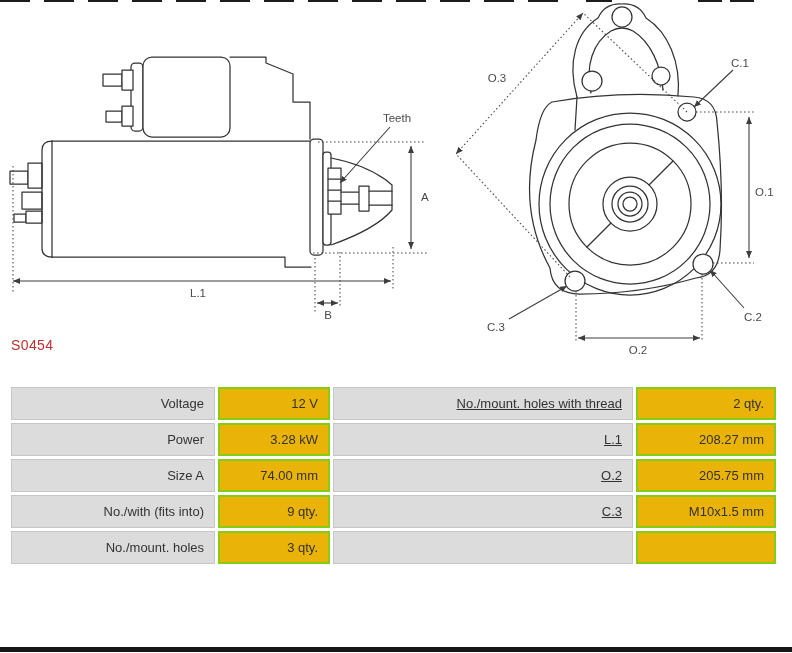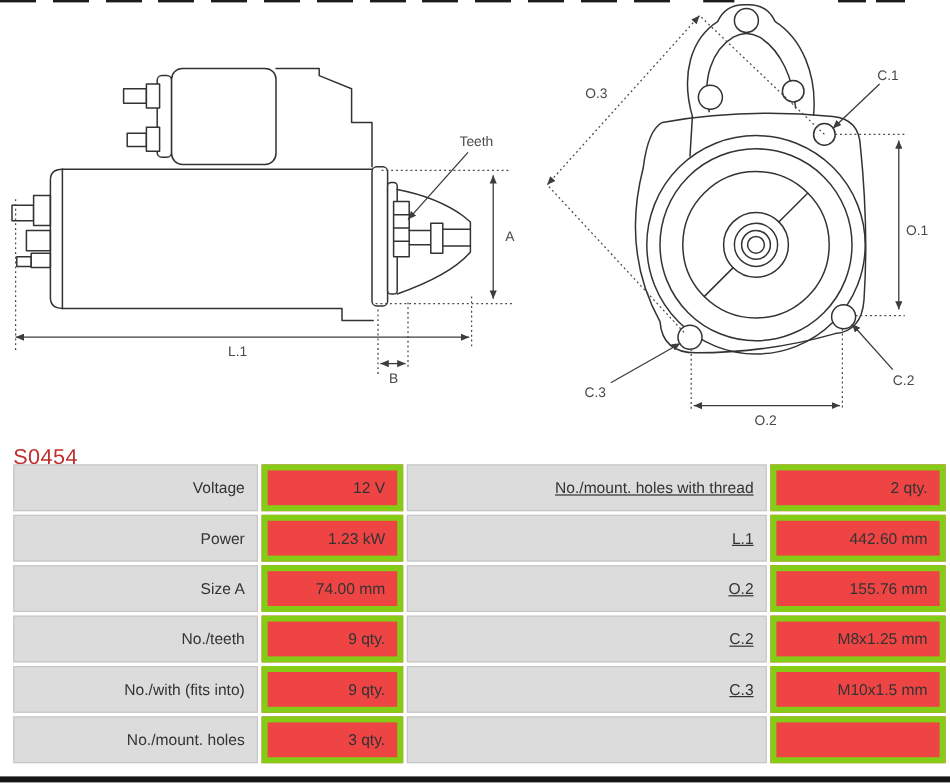--- a/index.html
+++ b/index.html
@@ -18,34 +18,34 @@
   #bottom-bar{position:absolute;left:0;top:647px;width:792px;height:5px;background:#161616;}
 
   #drawings{position:absolute;left:0;top:0;}
   #drawings .ln{stroke:#333;stroke-width:1.25;fill:none;stroke-linejoin:round;stroke-linecap:round;}
   #drawings .dim{stroke:#3d3d3d;stroke-width:1.1;fill:none;}
   #drawings .dot{stroke:#4a4a4a;stroke-width:1.05;fill:none;stroke-dasharray:1.6 2.4;}
   #drawings .lbl{font-family:"Liberation Sans",sans-serif;font-size:11.5px;fill:#4a4a4a;}
   #drawings .fillw{fill:#fff;}
 
   #part-title{
-    position:absolute;left:11px;top:370px;font-size:18px;line-height:22px;
+    position:absolute;left:11px;top:334px;font-size:14px;line-height:22px;
     color:#c02e2e;letter-spacing:.4px;
   }
   #spec-table{
     position:absolute;left:8px;top:384px;
     border-collapse:separate;border-spacing:3px;
     font-size:13px;color:#333;table-layout:fixed;
   }
   #spec-table td{
     height:29px;padding:0 10px 0 4px;text-align:right;vertical-align:middle;
     overflow:hidden;white-space:nowrap;
   }
   #spec-table td.lab{background:#dcdcdc;border:1px solid #c6c6c6;}
-  #spec-table td.val{background:#ef4444;border:5px solid #84cc16;}
+  #spec-table td.val{background:#eab308;border:2px solid #84cc16;}
   .w-lab1{width:188px;} .w-val1{width:94px;} .w-lab2{width:284px;text-decoration:underline;} .w-val2{width:122px;margin-top:20px;}
 </style>
 </head>
 <body>
 
 <div id="page">
 
   <div id="crop-dash-a" class="crop-dash"></div>
   <div id="crop-dash-b" class="crop-dash"></div>
   <div id="crop-dash-c" class="crop-dash"></div>
@@ -183,35 +183,29 @@
   <table id="spec-table">
     <tbody>
       <tr>
         <td class="lab w-lab1">Voltage</td>
         <td class="val w-val1">12 V</td>
         <td class="lab w-lab2">No./mount. holes with thread</td>
         <td class="val w-val2">2 qty.</td>
       </tr>
       <tr>
         <td class="lab w-lab1">Power</td>
-        <td class="val w-val1">1.23 kW</td>
+        <td class="val w-val1">3.28 kW</td>
         <td class="lab w-lab2">L.1</td>
-        <td class="val w-val2">442.60 mm</td>
+        <td class="val w-val2">208.27 mm</td>
       </tr>
       <tr>
         <td class="lab w-lab1">Size A</td>
         <td class="val w-val1">74.00 mm</td>
         <td class="lab w-lab2">O.2</td>
-        <td class="val w-val2">155.76 mm</td>
-      </tr>
-      <tr>
-        <td class="lab w-lab1">No./teeth</td>
-        <td class="val w-val1">9 qty.</td>
-        <td class="lab w-lab2">C.2</td>
-        <td class="val w-val2">M8x1.25 mm</td>
+        <td class="val w-val2">205.75 mm</td>
       </tr>
       <tr>
         <td class="lab w-lab1">No./with (fits into)</td>
         <td class="val w-val1">9 qty.</td>
         <td class="lab w-lab2">C.3</td>
         <td class="val w-val2">M10x1.5 mm</td>
       </tr>
       <tr>
         <td class="lab w-lab1">No./mount. holes</td>
         <td class="val w-val1">3 qty.</td>

